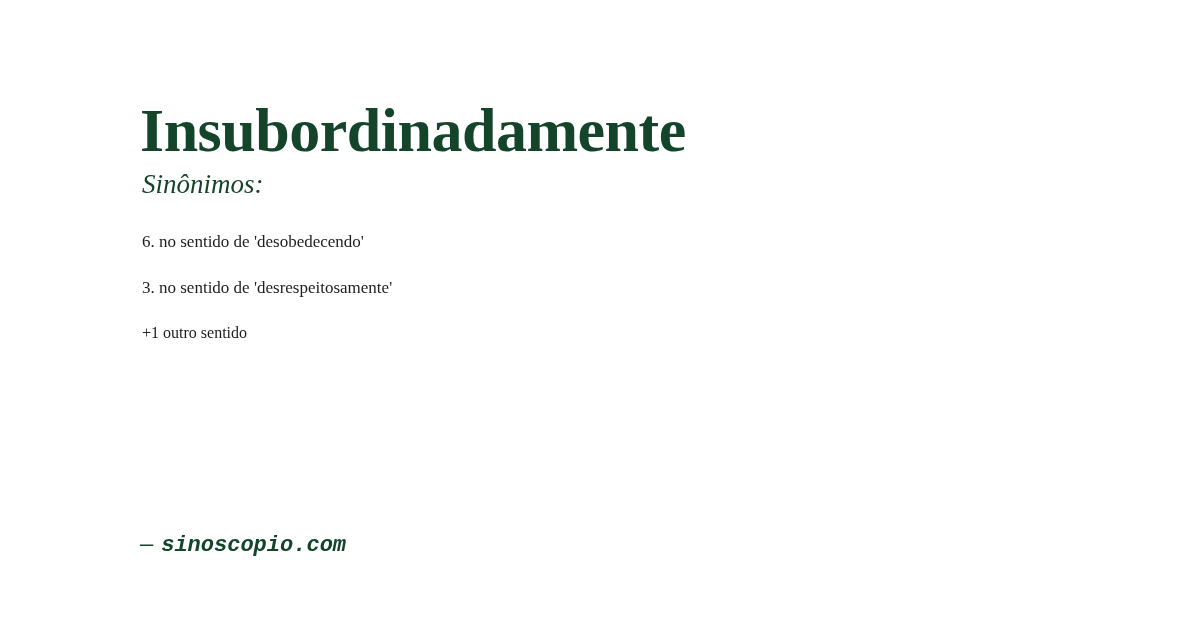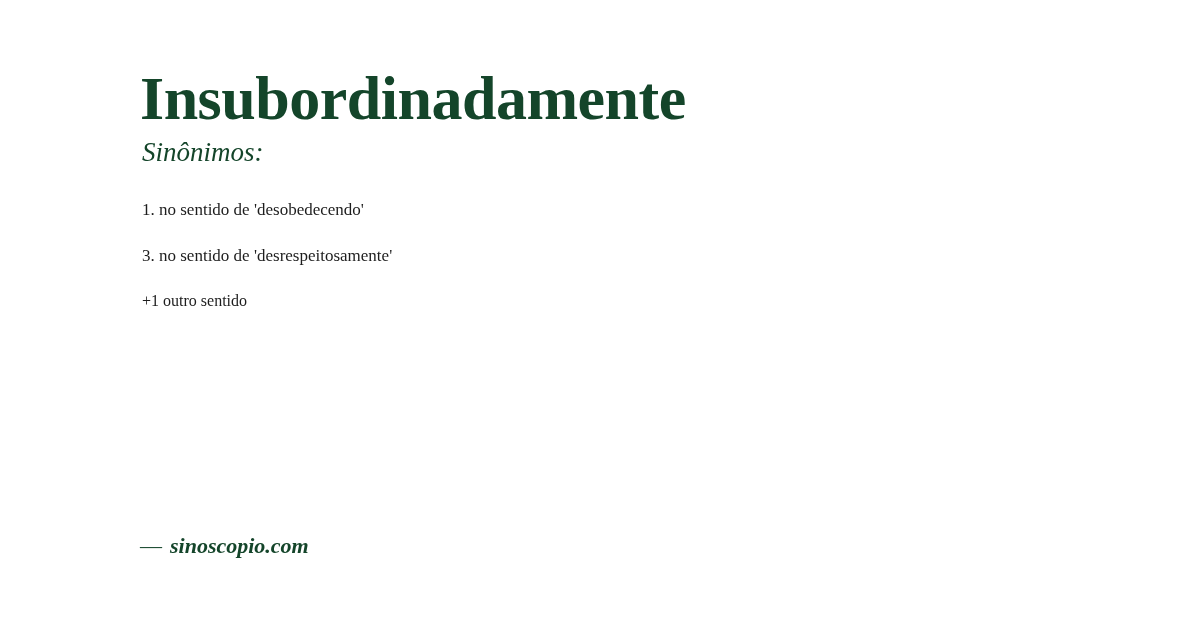--- a/index.html
+++ b/index.html
@@ -11,21 +11,21 @@
     height: 628px;
     background: #ffffff;
     font-family: "Liberation Serif", serif;
     overflow: hidden;
   }
   .page {
     position: relative;
     width: 1200px;
     height: 628px;
     box-sizing: border-box;
-    padding: 58px 140px 0 140px;
+    padding: 90px 140px 0 140px;
   }
   .word-title {
     font-family: "Liberation Serif", serif;
     font-weight: bold;
     font-size: 62px;
     line-height: 1.05;
     color: #14452a;
     letter-spacing: -0.5px;
     margin: 0;
     padding-top: 8px;
@@ -60,21 +60,21 @@
   .more-senses {
     font-family: "Liberation Serif", serif;
     font-size: 16px;
     color: #1d1d1d;
     margin: 22px 0 0 2px;
   }
   .footer {
     position: absolute;
     left: 140px;
     top: 533px;
-    font-family: Liberation Serif, serif;
+    font-family: Liberation Mono, monospace;
     font-style: italic;
     font-weight: bold;
     font-size: 22px;
     color: #14452a;
   }
   .footer .dash {
     font-style: normal;
     font-weight: normal;
     margin-right: 8px;
   }
@@ -84,21 +84,21 @@
 
 <div class="page">
 
   <h1 class="word-title">Insubordinadamente</h1>
 
   <div class="subtitle">Sinônimos:</div>
 
   <div class="senses">
 
     <div class="sense">
-      <div class="sense-label">1. no sentido de 'desobedecendo'</div>
+      <div class="sense-label">6. no sentido de 'desobedecendo'</div>
     </div>
 
 
     <div class="sense">
       <div class="sense-label">3. no sentido de 'desrespeitosamente'</div>
     </div>
 
   </div>
 
   <div class="more-senses">+1 outro sentido</div>

